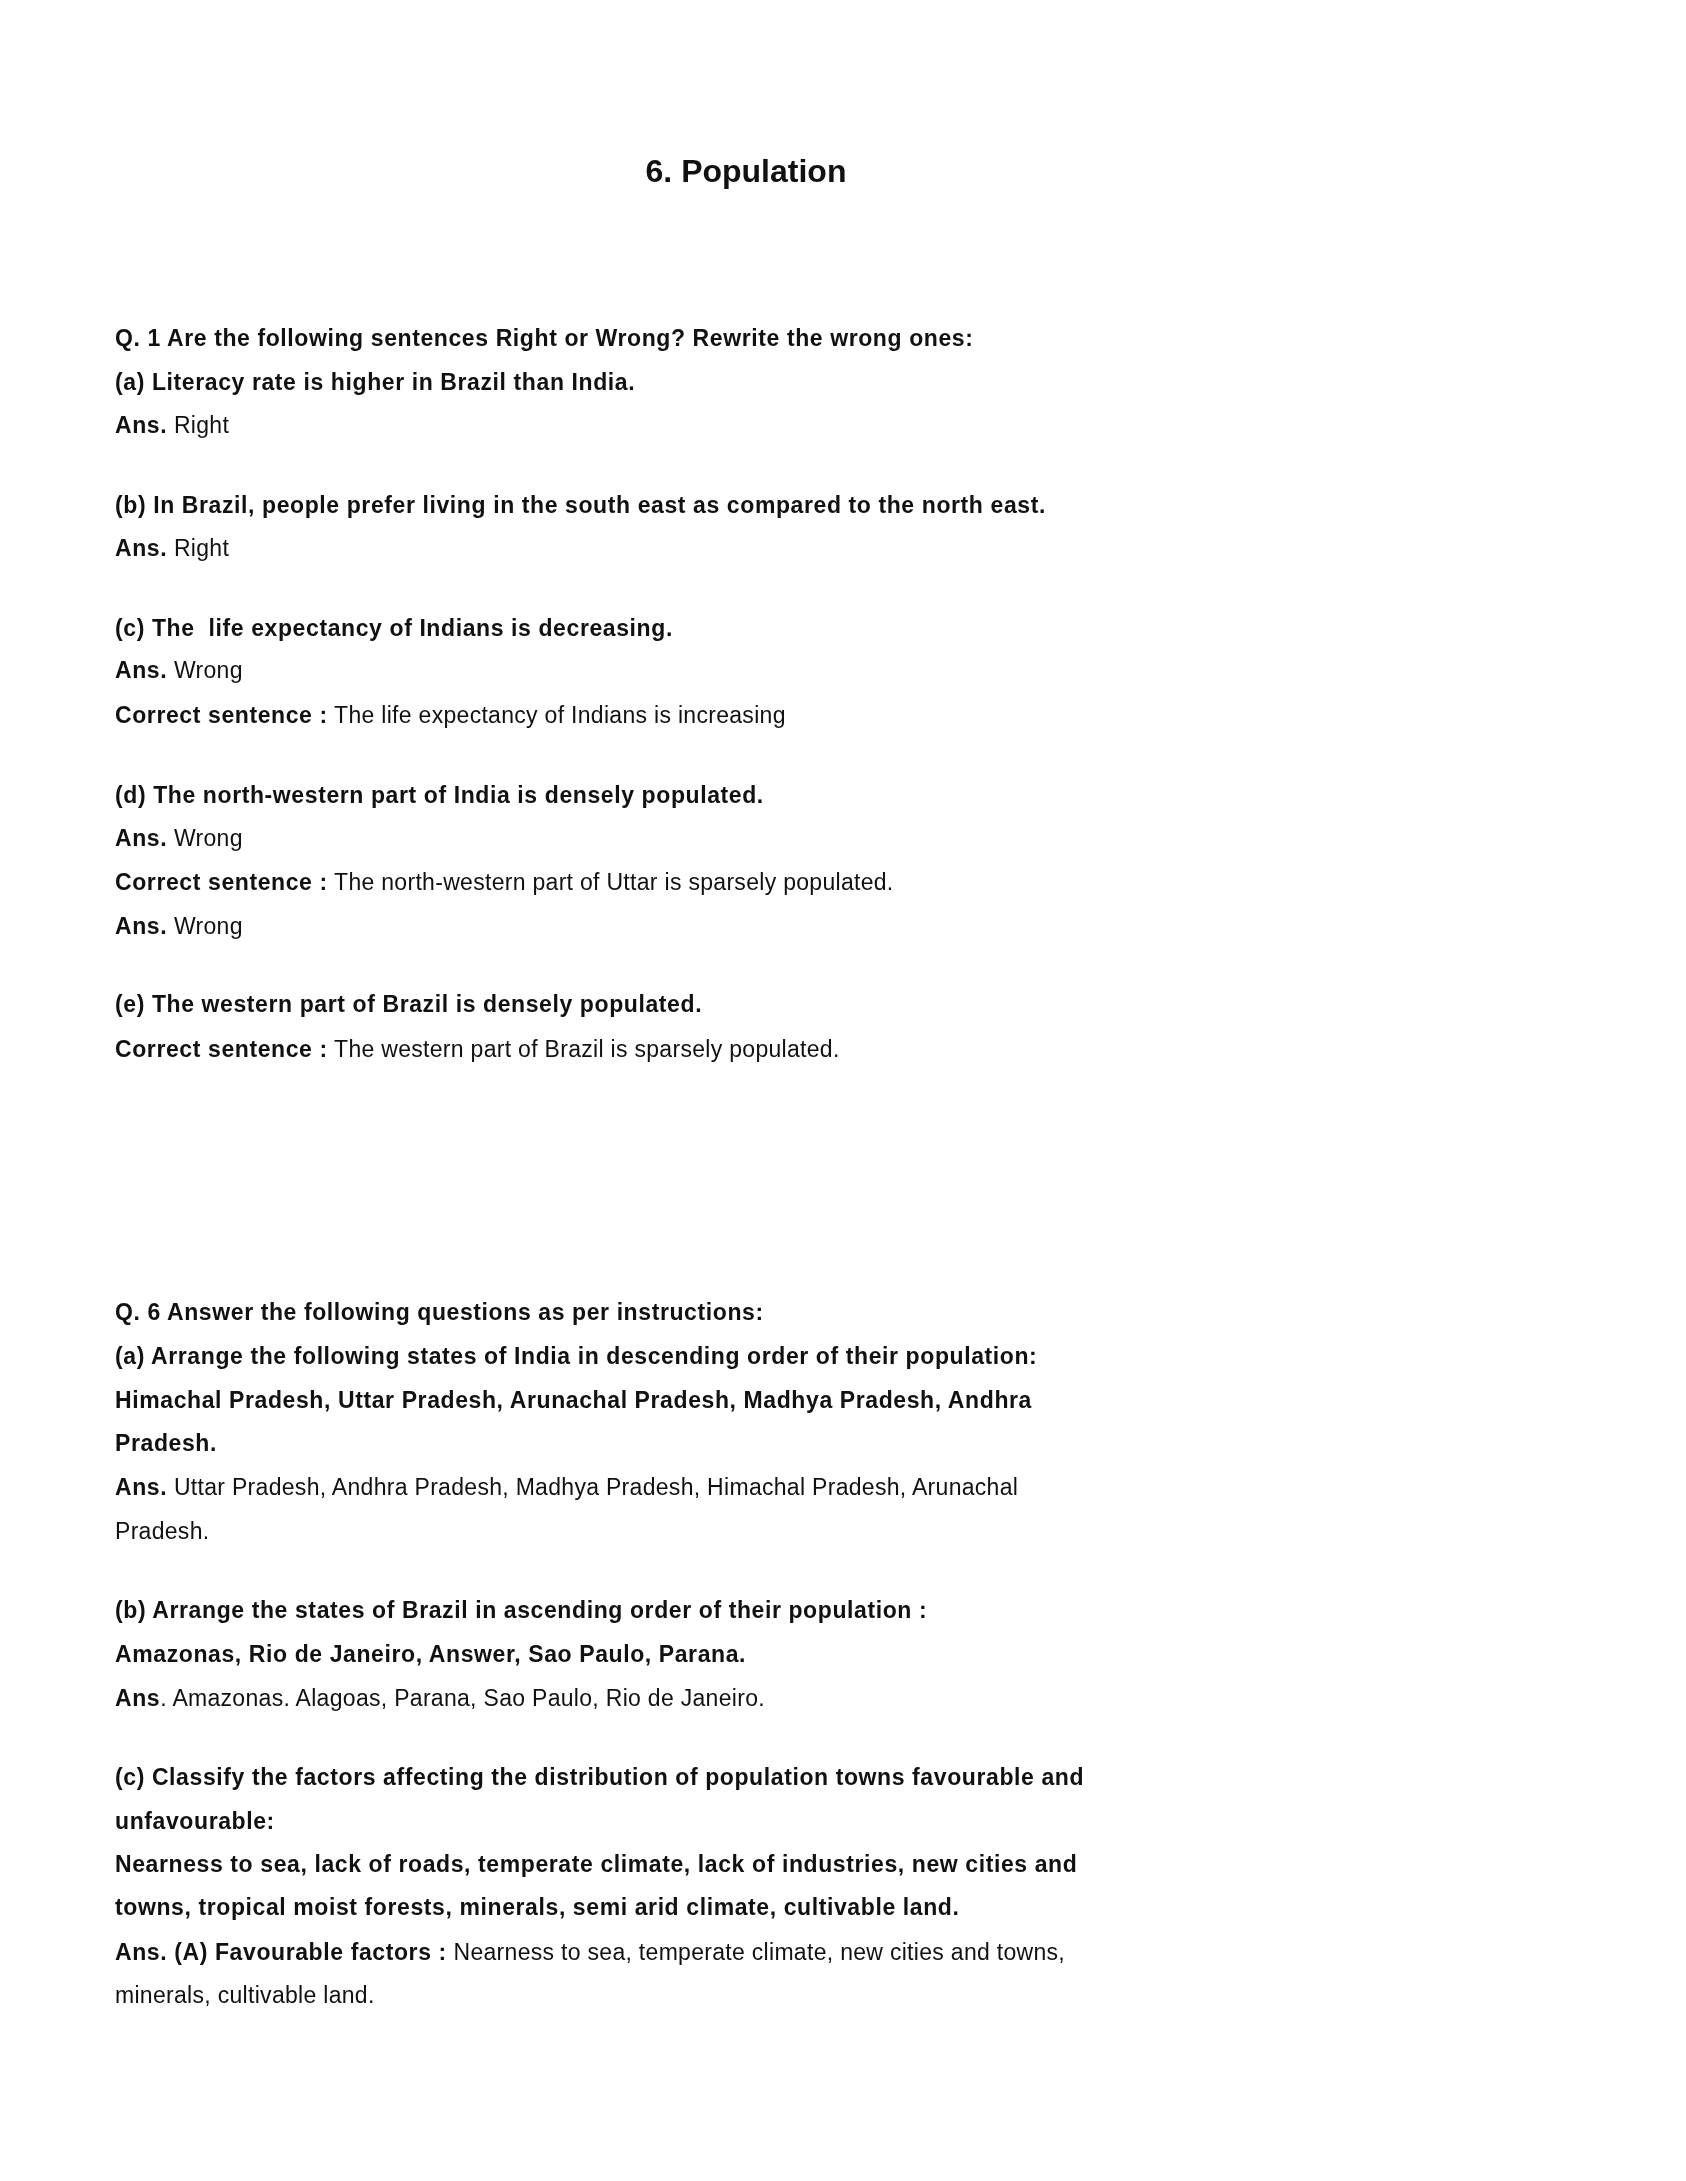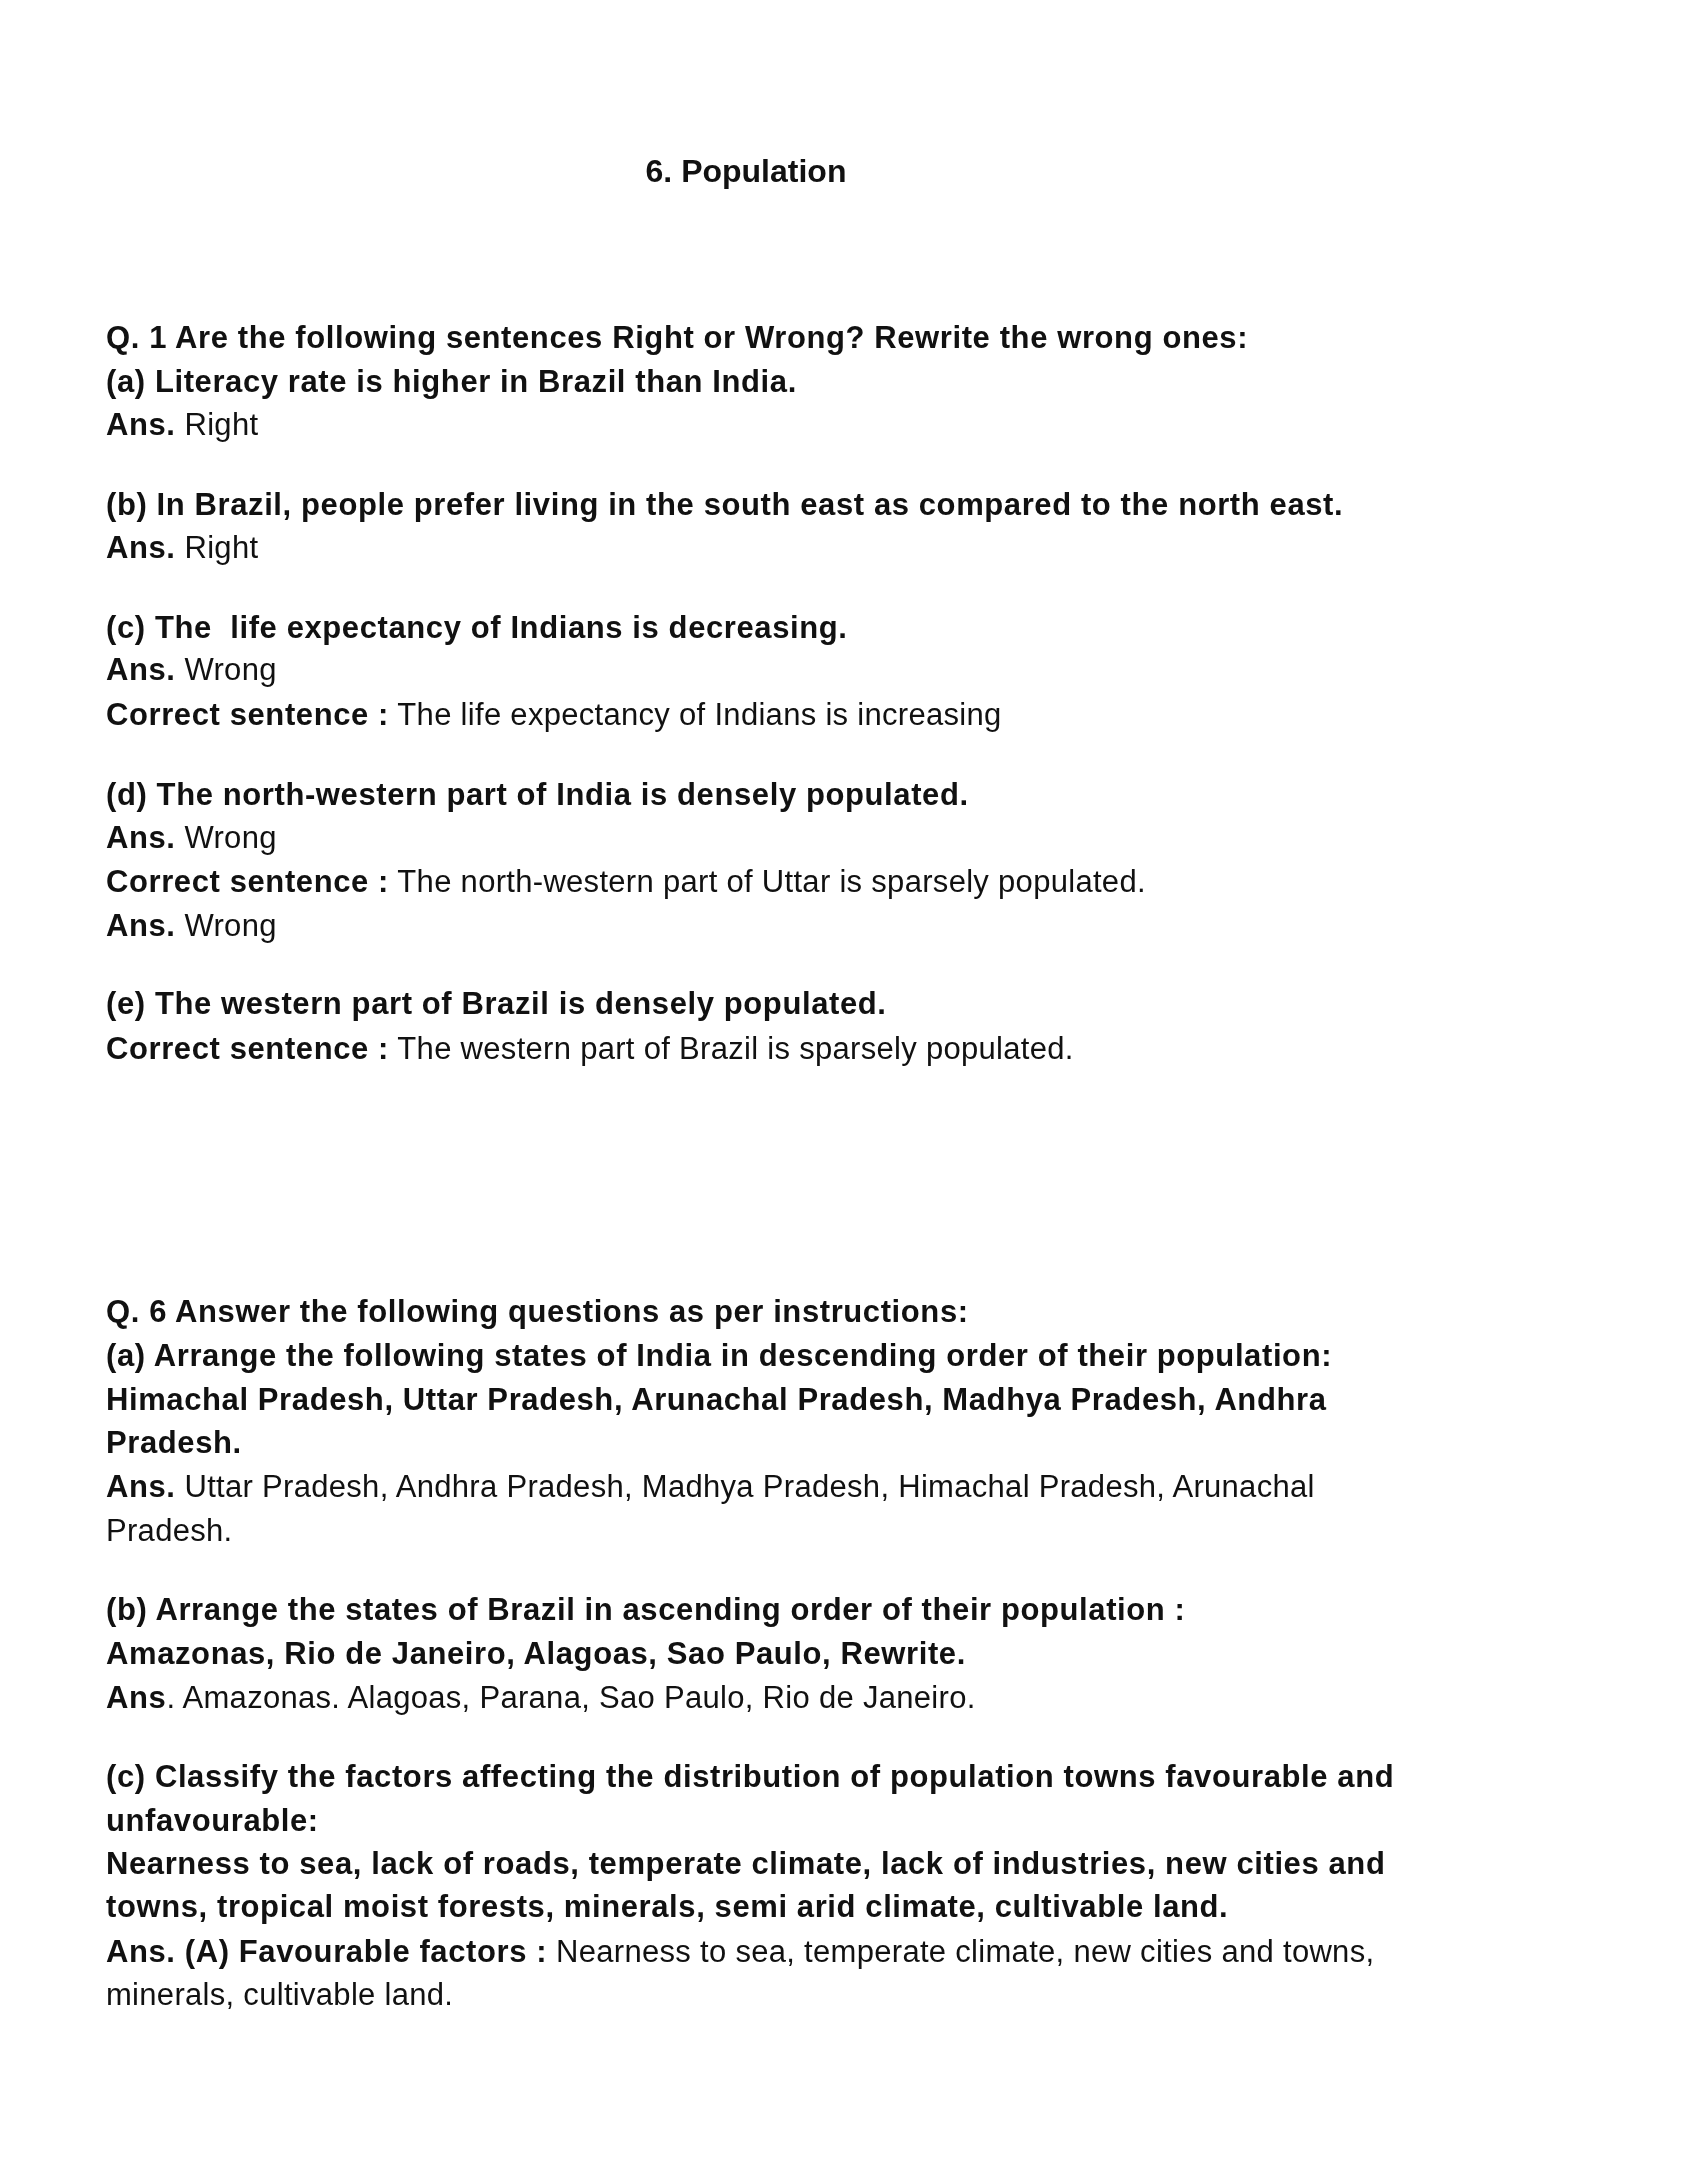--- a/index.html
+++ b/index.html
@@ -1,18 +1,18 @@
 <!DOCTYPE html>
 <html><head>
 <meta charset="utf-8">
 <style>
   html, body { margin: 0; padding: 0; background: #ffffff; }
   body { width: 1686px; height: 2181px; position: relative; overflow: hidden;
          font-family: "Liberation Sans", sans-serif; color: #111111; }
-  .line { position: absolute; left: 106px; white-space: nowrap; font-size: 31px;
+  .line { position: absolute; left: 115px; white-space: nowrap; font-size: 23px;
           line-height: 40px; letter-spacing: 0.3px; }
   .title { position: absolute; left: 0; width: 1492px; text-align: center; top: 151px;
            font-size: 32px; line-height: 40px; font-weight: bold; }
   .b { font-weight: bold; letter-spacing: 0.6px; }
   .r { font-weight: normal; }
 </style>
 </head>
 <body>
 
 <div class="title">6. Population</div>
@@ -37,21 +37,21 @@
 <div class="line" style="top:1029px"><span class="b">Correct sentence :</span><span class="r"> The western part of Brazil is sparsely populated.</span></div>
 
 <div class="line b" style="top:1292px">Q. 6 Answer the following questions as per instructions:</div>
 <div class="line b" style="top:1336px">(a) Arrange the following states of India in descending order of their population:</div>
 <div class="line b" style="top:1380px">Himachal Pradesh, Uttar Pradesh, Arunachal Pradesh, Madhya Pradesh, Andhra</div>
 <div class="line b" style="top:1423px">Pradesh.</div>
 <div class="line" style="top:1467px"><span class="b">Ans.</span><span class="r"> Uttar Pradesh, Andhra Pradesh, Madhya Pradesh, Himachal Pradesh, Arunachal</span></div>
 <div class="line r" style="top:1511px">Pradesh.</div>
 
 <div class="line b" style="top:1590px">(b) Arrange the states of Brazil in ascending order of their population :</div>
-<div class="line b" style="top:1634px">Amazonas, Rio de Janeiro, Alagoas, Sao Paulo, Rewrite.</div>
+<div class="line b" style="top:1634px">Amazonas, Rio de Janeiro, Answer, Sao Paulo, Parana.</div>
 <div class="line" style="top:1678px"><span class="b">Ans</span><span class="r">. Amazonas. Alagoas, Parana, Sao Paulo, Rio de Janeiro.</span></div>
 
 <div class="line b" style="top:1757px">(c) Classify the factors affecting the distribution of population towns favourable and</div>
 <div class="line b" style="top:1801px">unfavourable:</div>
 <div class="line b" style="top:1844px">Nearness to sea, lack of roads, temperate climate, lack of industries, new cities and</div>
 <div class="line b" style="top:1887px">towns, tropical moist forests, minerals, semi arid climate, cultivable land.</div>
 <div class="line" style="top:1932px"><span class="b">Ans. (A) Favourable factors :</span><span class="r"> Nearness to sea, temperate climate, new cities and towns,</span></div>
 <div class="line r" style="top:1975px">minerals, cultivable land.</div>
 
 

